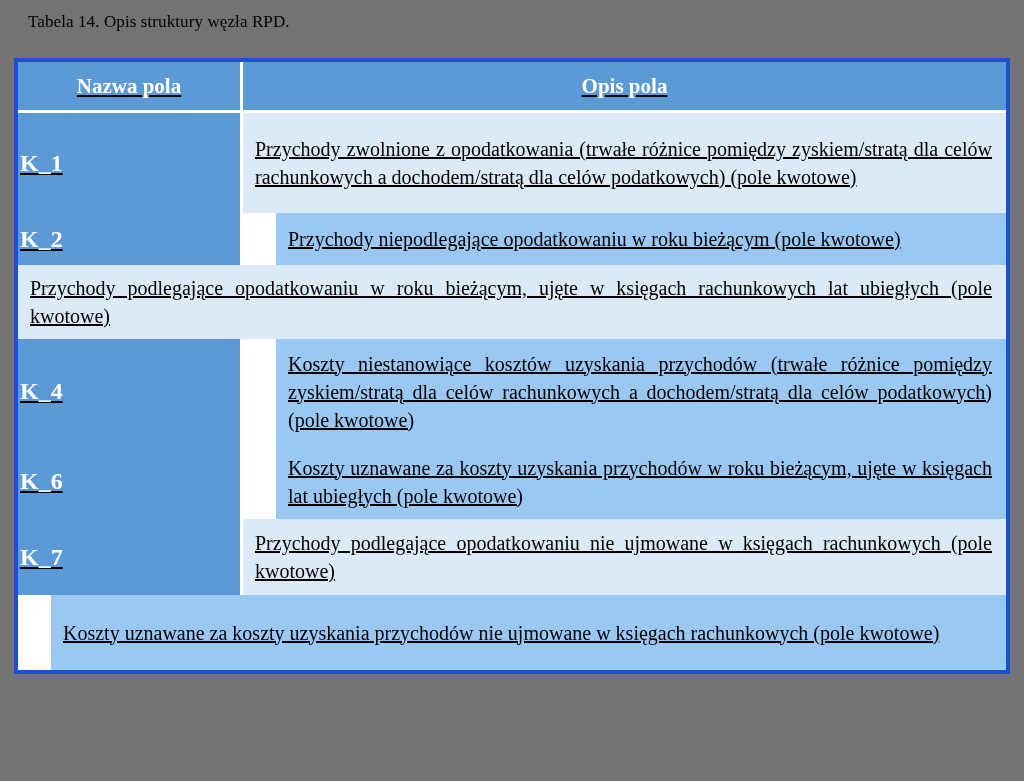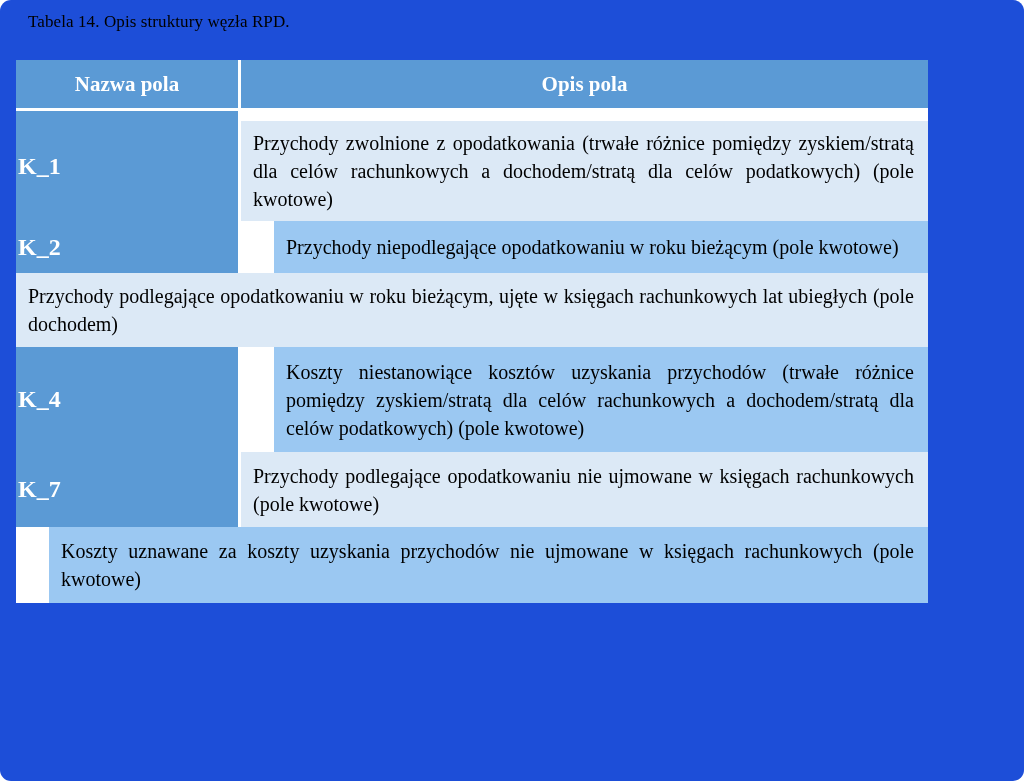--- a/index.html
+++ b/index.html
@@ -6,44 +6,44 @@
 
   html, body {
     background: #ffffff;
     font-family: "Liberation Serif", "DejaVu Serif", serif;
   }
 
   .page {
     position: relative;
     width: 1024px;
     height: 781px;
-    background: #1d4ed8;
+    background: #737373;
     overflow: hidden;
-    border-radius: 11px;
   }
 
   .caption {
     position: absolute;
     left: 28px;
     top: 12px;
     font-size: 17px;
     color: #000000;
     letter-spacing: 0.1px;
   }
 
   .table {
     position: absolute;
     left: 14px;
     top: 58px;
-    width: 916px;
+    width: 996px;
     display: flex;
     flex-direction: column;
     gap: 3px;
     background: #ffffff;
-    border: 2px solid #1d4ed8;
+    border: 4px solid #1d4ed8;
+    text-decoration: underline;
   }
 
   .row {
     display: flex;
     gap: 3px;
   }
 
   .name-cell {
     flex: 0 0 222px;
     background: var(--name-col-bg, #5B9AD5);
@@ -75,21 +75,21 @@
     justify-content: center;
     text-align: center;
     padding: 0;
     min-height: 48px;
   }
 
   .data-row.light .desc-cell  { background: var(--row-light-bg, #DCE9F6); }
   .data-row.medium .desc-cell { background: var(--row-medium-bg, #9BC8F2); margin-left: 33px; }
 
   
-  #rows .data-row:nth-child(1) .desc-cell { min-height: 100px; margin-top: 10px; }
+  #rows .data-row:nth-child(1) .desc-cell { min-height: 100px; }
   #rows .data-row:nth-child(2) .desc-cell { min-height: 52px; }
   #rows .data-row:nth-child(3) .desc-cell { min-height: 74px; }
   #rows .data-row:nth-child(4) .desc-cell { min-height: 105px; }
   #rows .data-row:nth-child(5) .desc-cell { min-height: 75px; }
   #rows .data-row:nth-child(6) .desc-cell { min-height: 76px; }
   #rows .data-row:nth-child(7) .desc-cell { min-height: 75px; }
   #rows .data-row:nth-child(8) .desc-cell { min-height: 76px; }
 </style>
 </head>
 <body>
@@ -110,29 +110,33 @@
     <div class="name-cell">K_1</div>
     <div class="desc-cell">Przychody zwolnione z opodatkowania (trwałe różnice pomiędzy zyskiem/stratą dla celów rachunkowych a dochodem/stratą dla celów podatkowych) (pole kwotowe)</div>
   </div>
 
   <div class="row data-row medium">
     <div class="name-cell">K_2</div>
     <div class="desc-cell">Przychody niepodlegające opodatkowaniu w roku bieżącym (pole kwotowe)</div>
   </div>
 
   <div class="row data-row light">
-    <div class="desc-cell">Przychody podlegające opodatkowaniu w roku bieżącym, ujęte w księgach rachunkowych lat ubiegłych (pole dochodem)</div>
+    <div class="desc-cell">Przychody podlegające opodatkowaniu w roku bieżącym, ujęte w księgach rachunkowych lat ubiegłych (pole kwotowe)</div>
   </div>
 
   <div class="row data-row medium">
     <div class="name-cell">K_4</div>
     <div class="desc-cell">Koszty niestanowiące kosztów uzyskania przychodów (trwałe różnice pomiędzy zyskiem/stratą dla celów rachunkowych a dochodem/stratą dla celów podatkowych) (pole kwotowe)</div>
   </div>
 
 
+  <div class="row data-row medium">
+    <div class="name-cell">K_6</div>
+    <div class="desc-cell">Koszty uznawane za koszty uzyskania przychodów w roku bieżącym, ujęte w księgach lat ubiegłych (pole kwotowe)</div>
+  </div>
 
   <div class="row data-row light">
     <div class="name-cell">K_7</div>
     <div class="desc-cell">Przychody podlegające opodatkowaniu nie ujmowane w księgach rachunkowych (pole kwotowe)</div>
   </div>
 
   <div class="row data-row medium">
     <div class="desc-cell">Koszty uznawane za koszty uzyskania przychodów nie ujmowane w księgach rachunkowych (pole kwotowe)</div>
   </div>
 </div>

